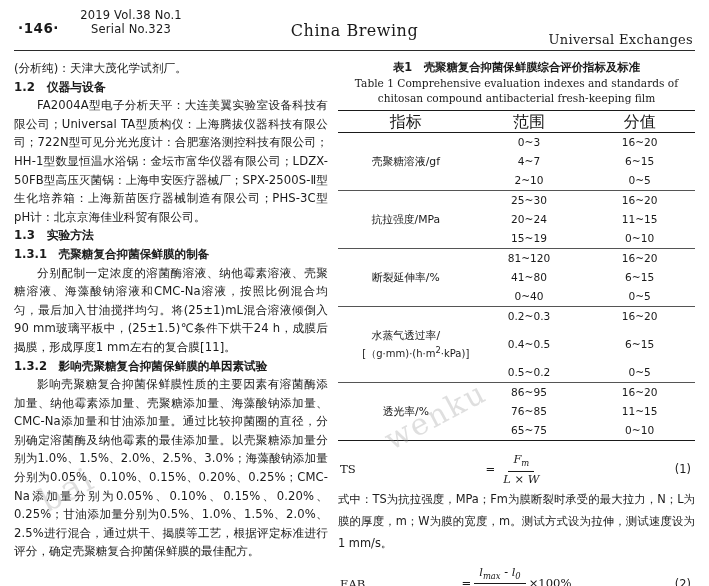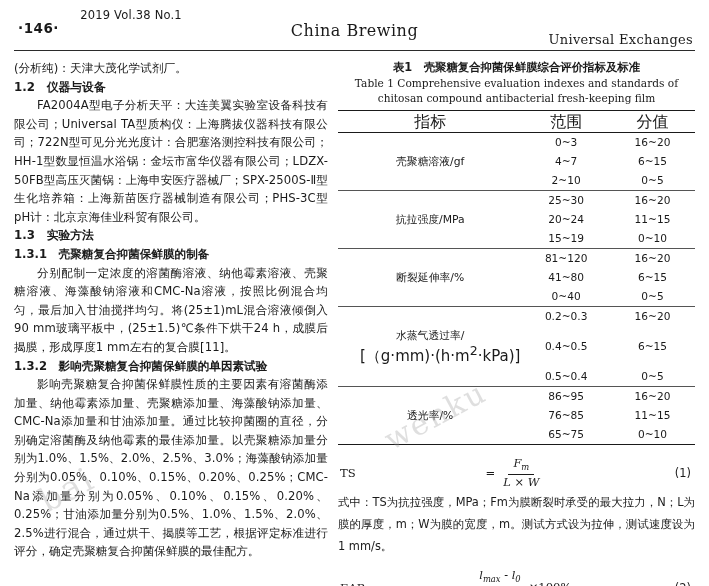--- a/index.html
+++ b/index.html
@@ -152,21 +152,21 @@
   td.rng {
     width: 31%;
   }
   td.scr {
     width: 31%;
   }
   td.sep-bottom {
     border-bottom: 0.6px solid #555;
   }
   .unit-sub {
-    font-size: 15px;
+    font-size: 10px;
     padding-left: 20px;
   }
   
   .formula-block {
     position: relative;
     margin-top: 12px;
     font-size: 11.4px;
     line-height: 17px;
   }
   .formula-row {
@@ -250,20 +250,21 @@
   .wm2 { left: 380px; top: 398px; font-size: 30px; }
 </style>
 </head>
 <body>
 
 <div class="page">
 
   <div class="header">
     <div class="hdr-left">
       <div class="hdr-vol">2019 Vol.38 No.1</div>
+      <div class="hdr-serial">Serial No.323</div>
     </div>
     <div class="page-num">·146·</div>
     <div class="hdr-center">China Brewing</div>
     <div class="hdr-right">Universal Exchanges</div>
   </div>
 
   <div class="cols">
 
     <div class="col-left">
       <p class="p">(分析纯)：天津大茂化学试剂厂。</p>
@@ -346,21 +347,21 @@
           <tr>
             <td class="idx">
               <span>水蒸气透过率/</span><br>
               <span class="unit-sub">[（g·mm)·(h·m<sup>2</sup>·kPa)]</span>
             </td>
             <td class="rng">0.4~0.5</td>
             <td class="scr">6~15</td>
           </tr>
           <tr>
             <td class="idx sep-bottom"></td>
-            <td class="rng sep-bottom">0.5~0.4</td>
+            <td class="rng sep-bottom">0.5~0.2</td>
             <td class="scr sep-bottom">0~5</td>
           </tr>
 
           <tr>
             <td class="idx"></td>
             <td class="rng">86~95</td>
             <td class="scr">16~20</td>
           </tr>
           <tr>
             <td class="idx">透光率/%</td>

